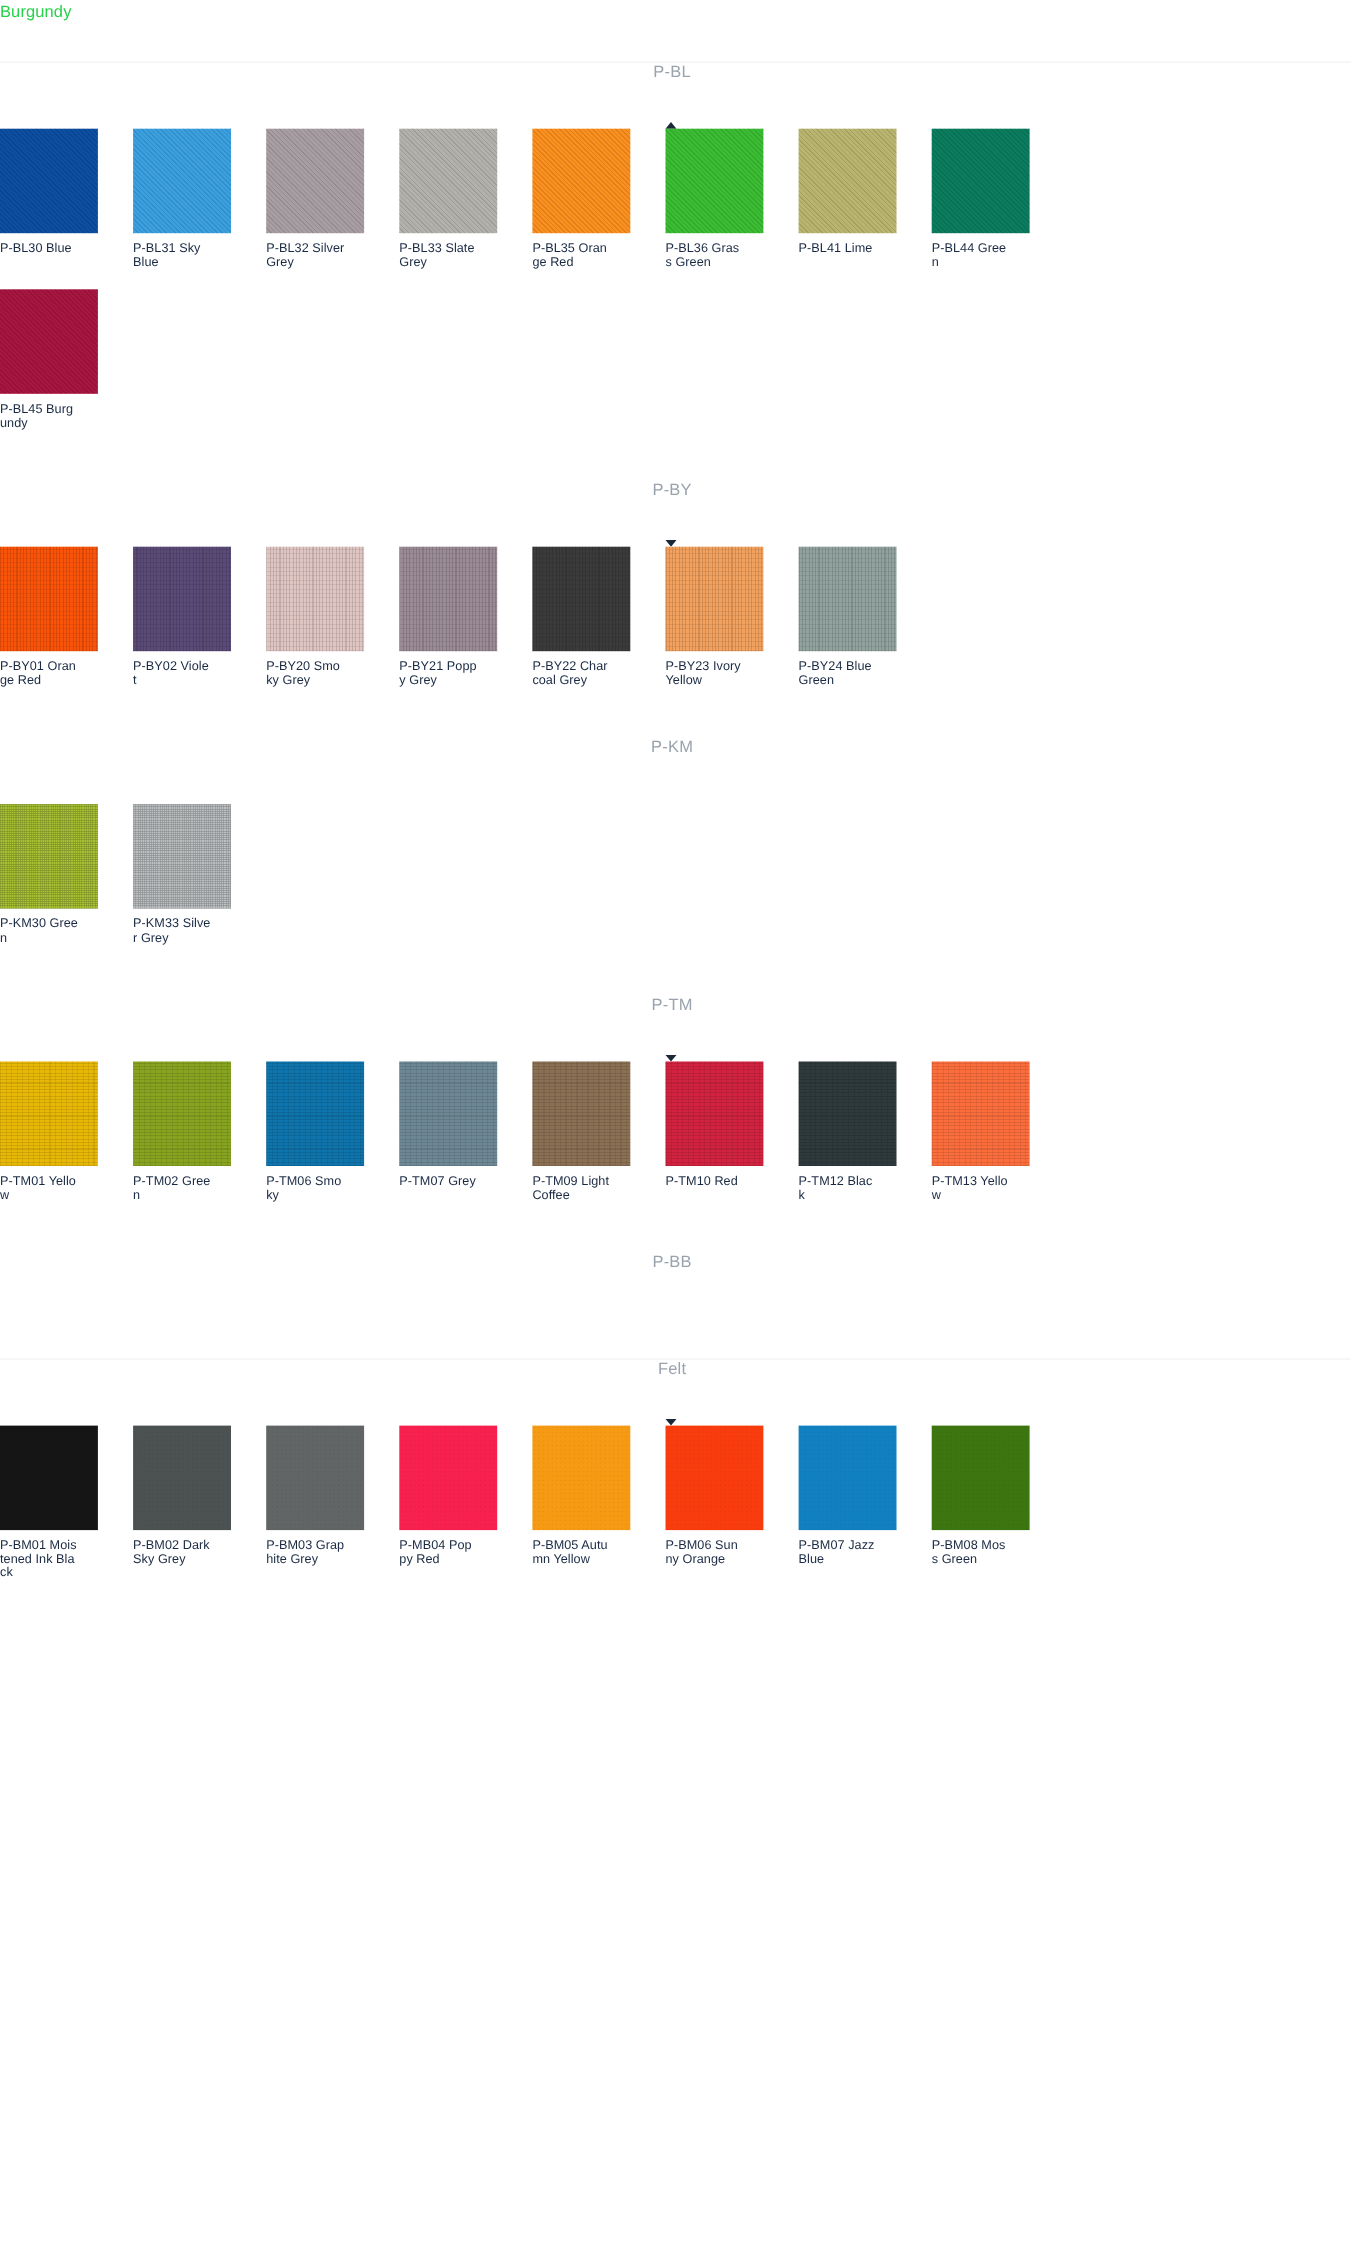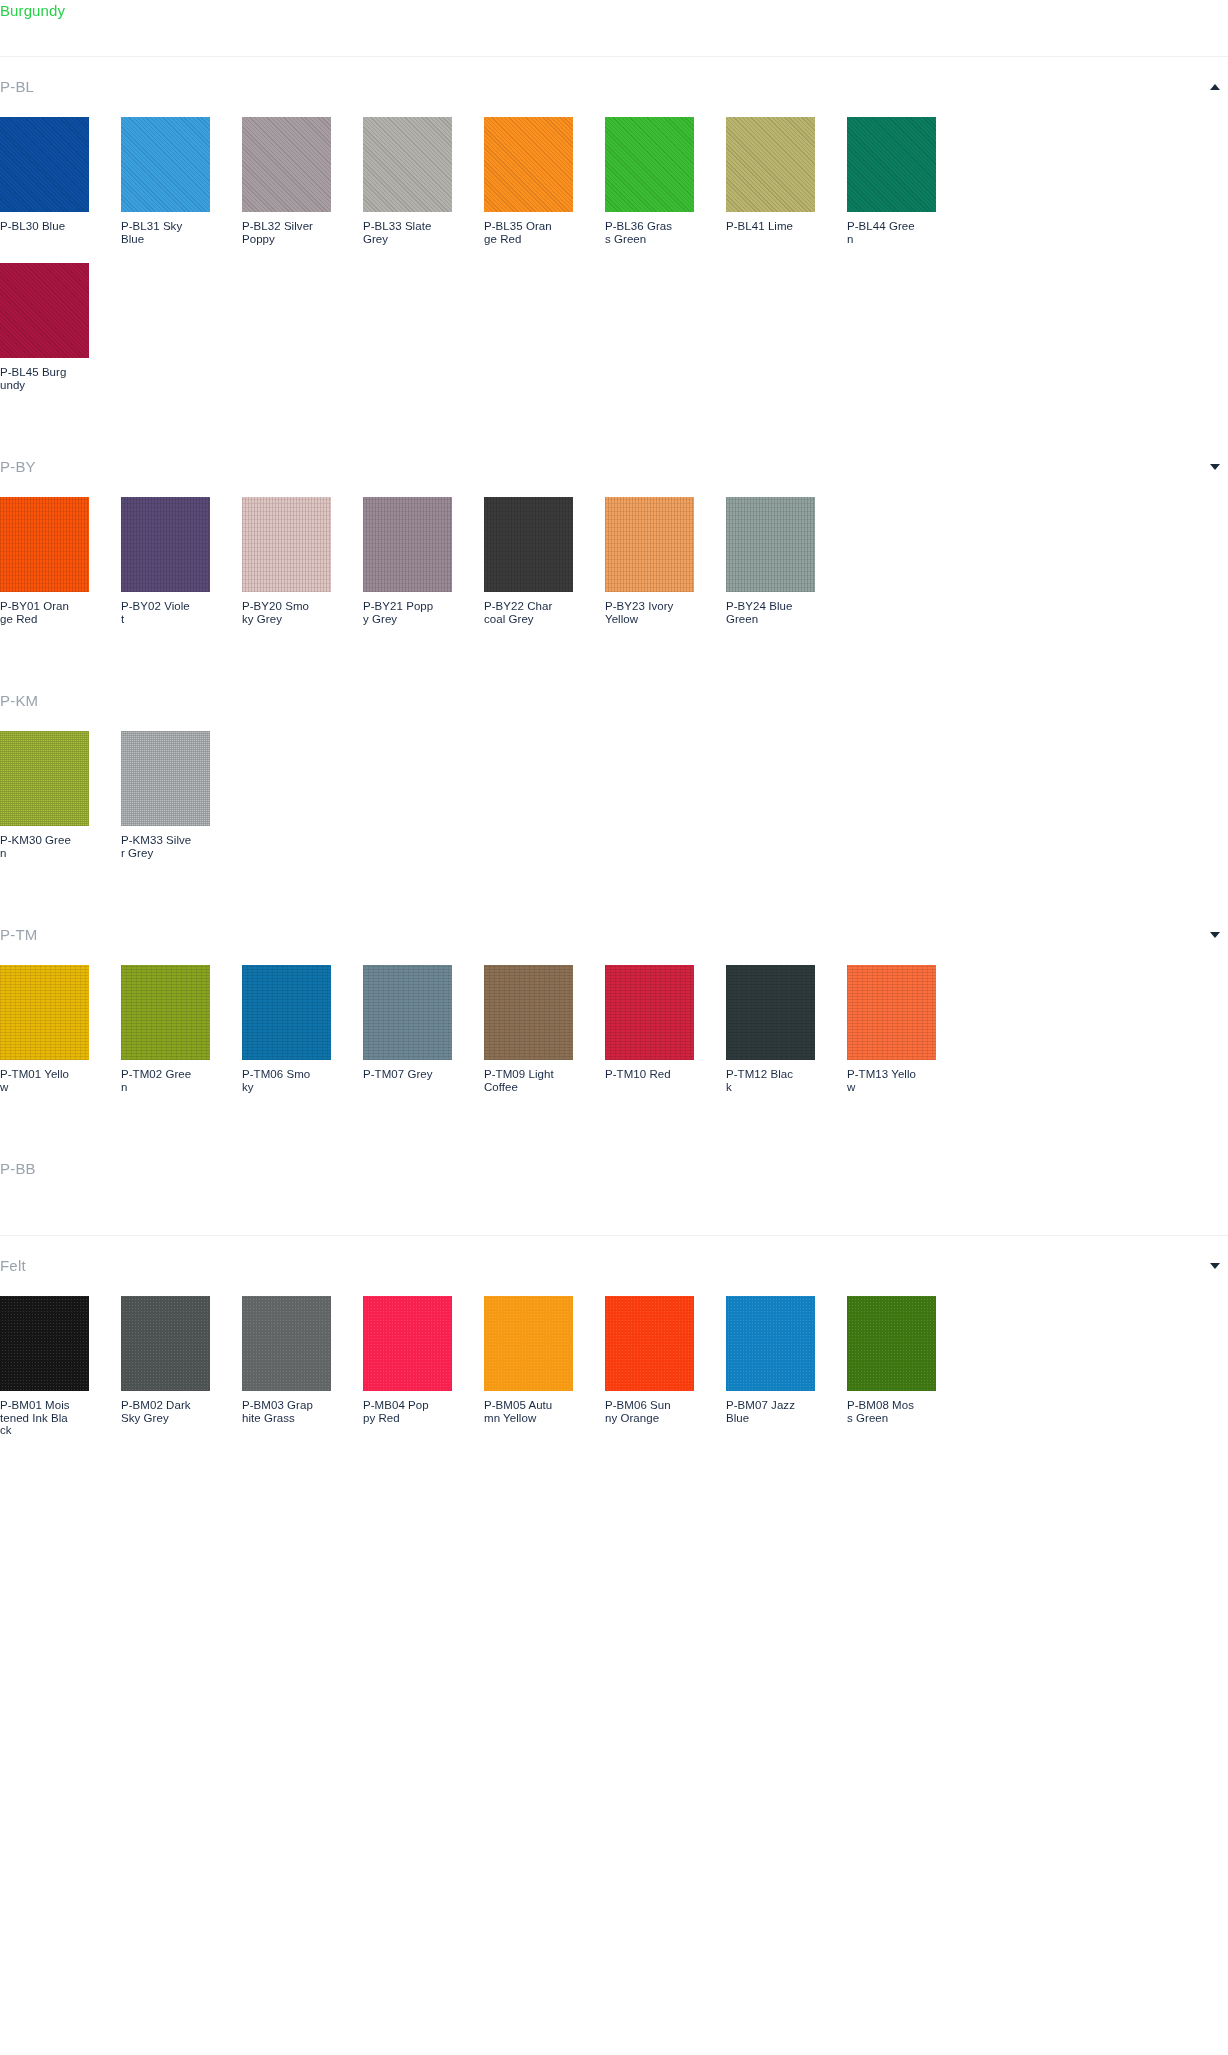--- a/index.html
+++ b/index.html
@@ -25,20 +25,21 @@
   .hr-strong { height: 1px; background: #f0f0f0; width: 100%; }
 
   
   .section { width: 100%; }
   .section-head {
     height: 60px;
     display: flex;
     align-items: center;
     justify-content: space-between;
     padding-right: 6px;
+    flex-direction: column;
   }
   .section-title {
     color: #9aa3ad;
     font-size: 15px;
     line-height: 18px;
     letter-spacing: .2px;
   }
   .caret {
     width: 0; height: 0;
     margin-right: 2px;
@@ -153,21 +154,21 @@
           <div class="cell">
             <div class="sw tex-twill" style="background: rgb(58, 160, 224);">
               <div class="sw-tex"></div>
             </div>
             <div class="sw-label">P-BL31 Sky Blue</div>
           </div>
           <div class="cell">
             <div class="sw tex-twill" style="background: rgb(168, 157, 162);">
               <div class="sw-tex"></div>
             </div>
-            <div class="sw-label">P-BL32 Silver Poppy</div>
+            <div class="sw-label">P-BL32 Silver Grey</div>
           </div>
           <div class="cell">
             <div class="sw tex-twill" style="background: rgb(179, 177, 171);">
               <div class="sw-tex"></div>
             </div>
             <div class="sw-label">P-BL33 Slate Grey</div>
           </div>
           <div class="cell">
             <div class="sw tex-twill" style="background: rgb(251, 144, 31);">
               <div class="sw-tex"></div>
@@ -351,21 +352,21 @@
           <div class="cell">
             <div class="sw tex-felt" style="background: rgb(75, 82, 81);">
               <div class="sw-tex"></div>
             </div>
             <div class="sw-label">P-BM02 Dark Sky Grey</div>
           </div>
           <div class="cell">
             <div class="sw tex-felt" style="background: rgb(97, 101, 102);">
               <div class="sw-tex"></div>
             </div>
-            <div class="sw-label">P-BM03 Graphite Grass</div>
+            <div class="sw-label">P-BM03 Graphite Grey</div>
           </div>
           <div class="cell">
             <div class="sw tex-felt" style="background: rgb(248, 32, 79);">
               <div class="sw-tex"></div>
             </div>
             <div class="sw-label">P-MB04 Poppy Red</div>
           </div>
           <div class="cell">
             <div class="sw tex-felt" style="background: rgb(245, 154, 18);">
               <div class="sw-tex"></div>

